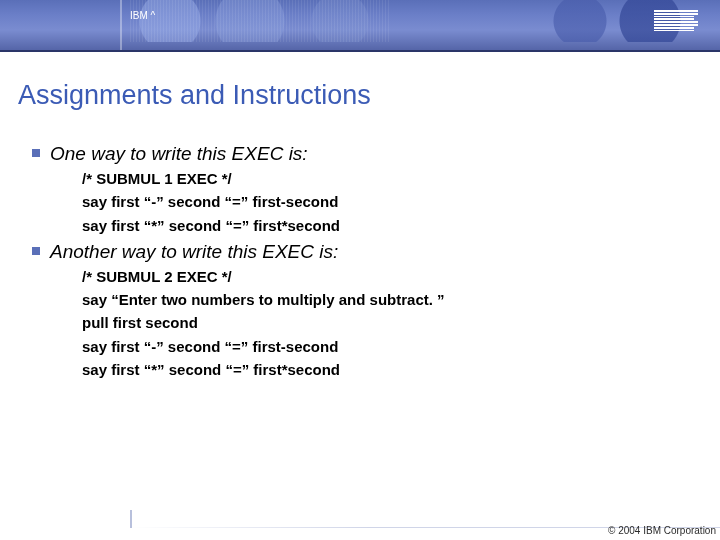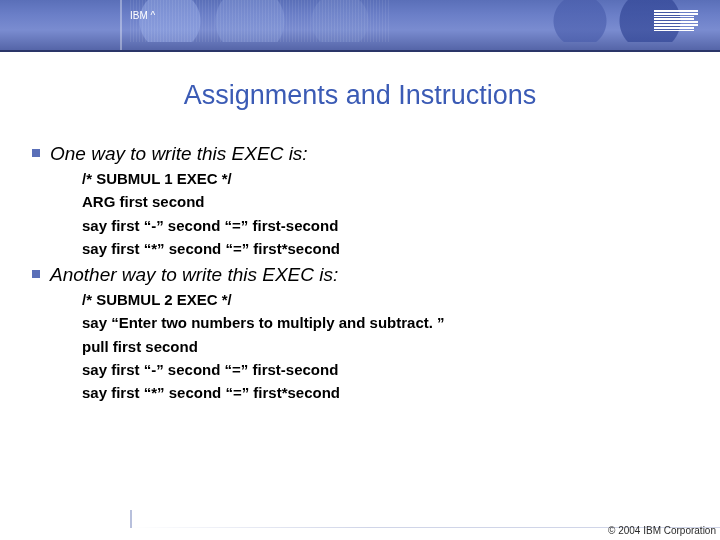--- a/index.html
+++ b/index.html
@@ -81,21 +81,20 @@
   .ibm-logo span:nth-child(8){width:40px}
 
   .content {
     padding: 28px 18px 0 18px;
   }
   .title {
     color: #3b5bb5;
     font-size: 27px;
     font-weight: normal;
     margin-bottom: 32px;
-    text-align: center;
   }
   .bullet-item {
     display: flex;
     align-items: flex-start;
     margin-left: 14px;
     margin-bottom: 2px;
   }
   .bullet {
     width: 8px;
     height: 8px;
@@ -172,21 +171,20 @@
 
 <div class="content">
   <h1 class="title">Assignments and Instructions</h1>
 
   <div class="bullet-item">
     <div class="bullet"></div>
     <div class="bullet-text">One way to write this EXEC is:</div>
   </div>
   <div class="code-block">
     <div class="code-line">/* SUBMUL 1 EXEC */</div>
-    <div class="code-line">ARG first second</div>
     <div class="code-line">say first “-” second “=” first-second</div>
     <div class="code-line">say first “*” second “=” first*second</div>
   </div>
 
   <div class="bullet-item">
     <div class="bullet"></div>
     <div class="bullet-text">Another way to write this EXEC is:</div>
   </div>
   <div class="code-block">
     <div class="code-line">/* SUBMUL 2 EXEC */</div>

